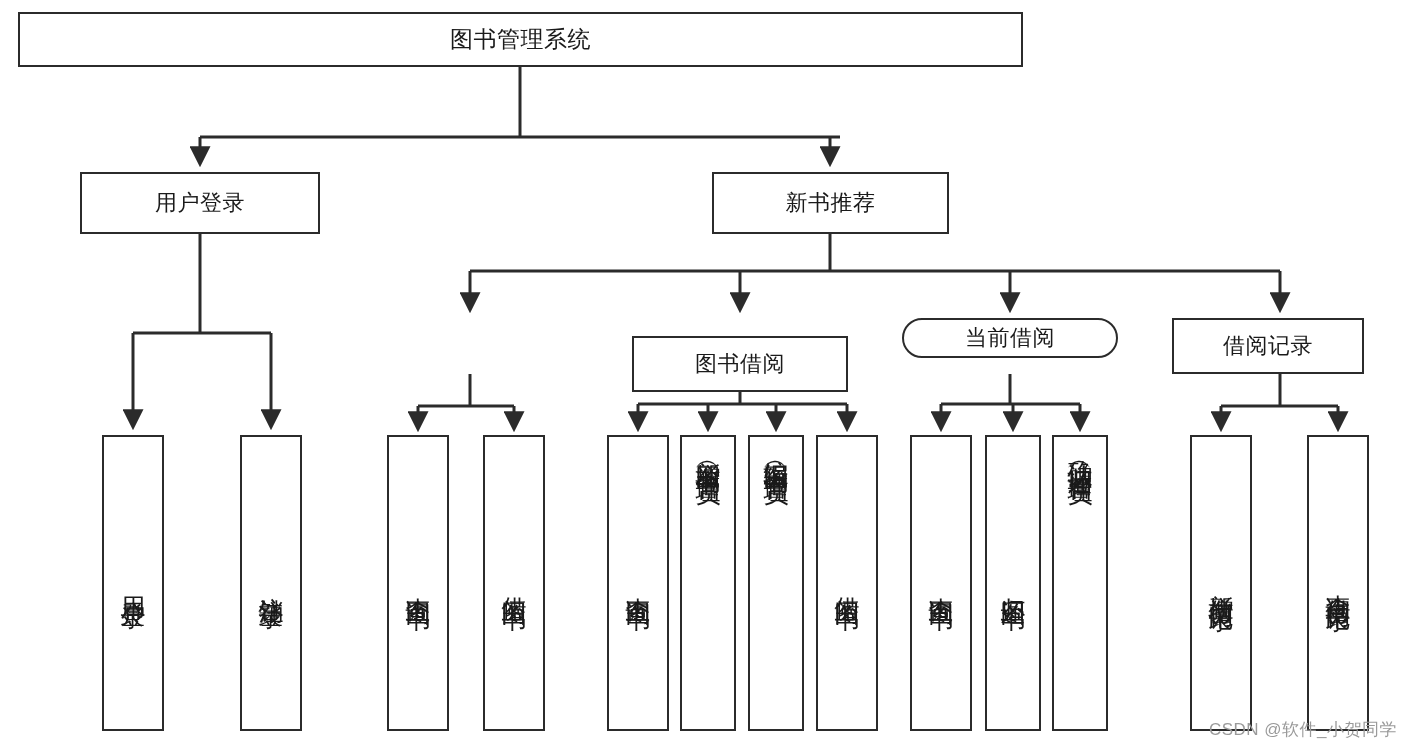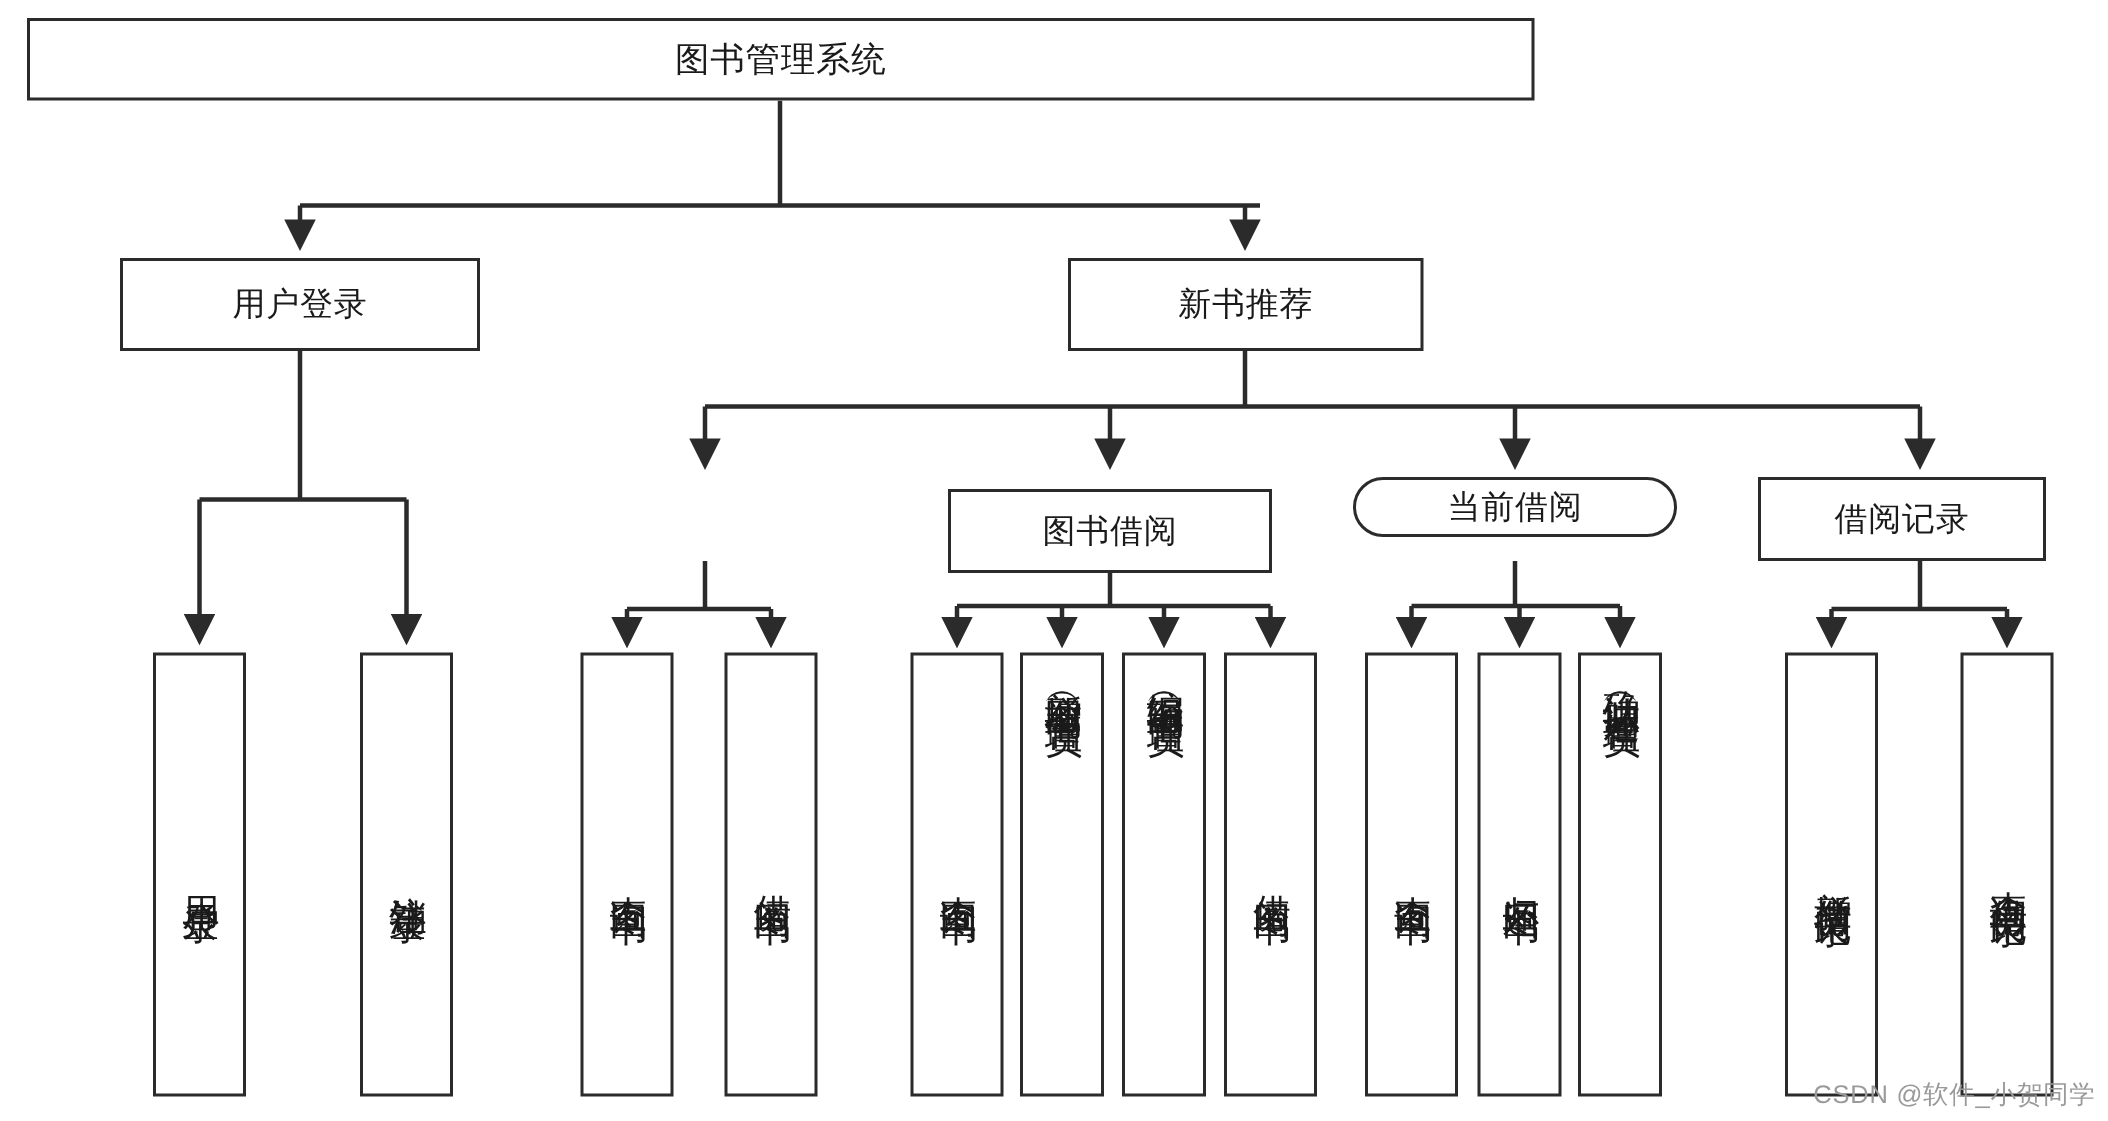--- a/index.html
+++ b/index.html
@@ -140,21 +140,21 @@
     <span class="node-label">图书管理系统</span>
   </div>
 
   <div class="node horiz" style="left:80px; top:172px; width:240px; height:62px;">
     <span class="node-label">用户登录</span>
   </div>
   <div class="node horiz" style="left:712px; top:172px; width:237px; height:62px;">
     <span class="node-label">新书推荐</span>
   </div>
 
-  <div class="node horiz" style="left:632px; top:326px; width:216px; height:56px;">
+  <div class="node horiz" style="left:632px; top:336px; width:216px; height:56px;">
     <span class="node-label">图书借阅</span>
   </div>
   <div class="node horiz" style="left:902px; top:318px; width:216px; height:40px;border-radius:21px;">
     <span class="node-label">当前借阅</span>
   </div>
   <div class="node horiz" style="left:1172px; top:318px; width:192px; height:56px;">
     <span class="node-label">借阅记录</span>
   </div>
 
   <div class="node leaf centered" style="left:102px; top:435px; width:62px; height:296px;">

